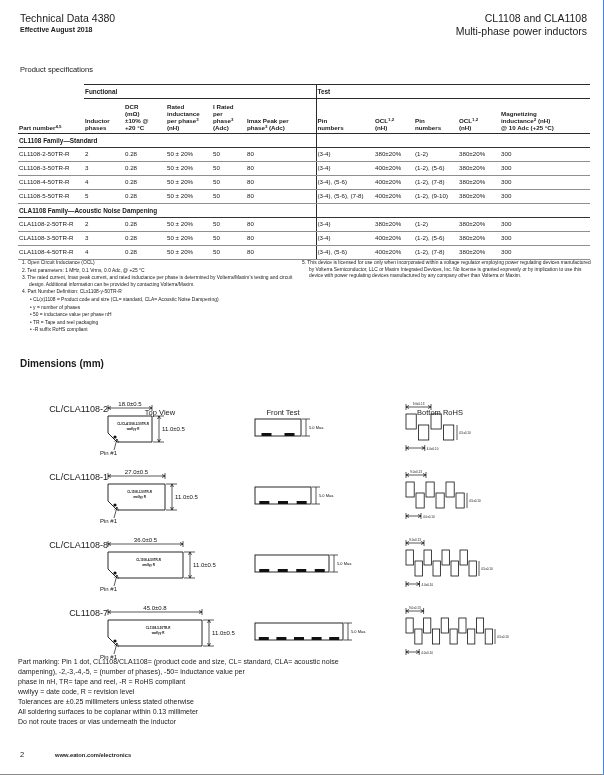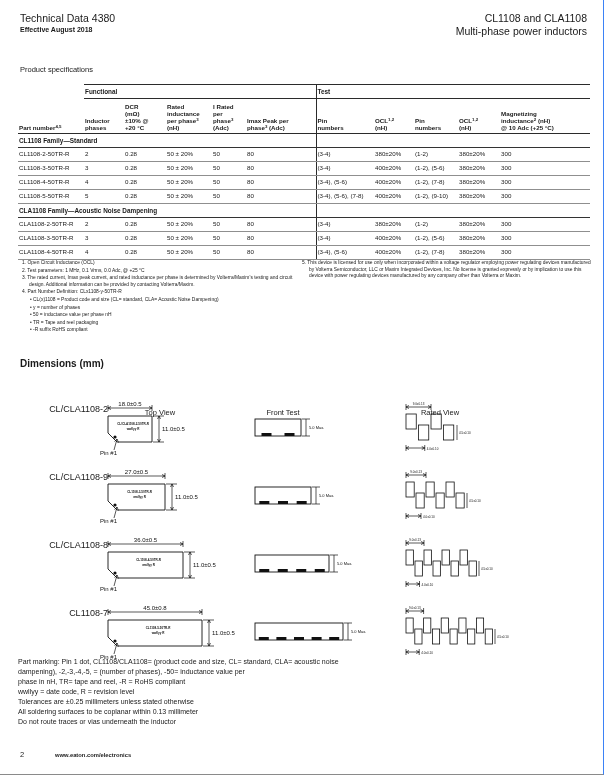--- a/index.html
+++ b/index.html
@@ -214,21 +214,21 @@
       <div class="fn-b">• TR = Tape and reel packaging</div>
       <div class="fn-b">• -R suffix RoHS compliant</div>
     </div>
   <div class="abs fn fn-right">
       <div class="fn-item">5. This device is licensed for use only when incorporated within a voltage regulator employing power regulating devices manufactured by Volterra Semiconductor, LLC or Maxim Integrated Devices, Inc. No license is granted expressly or by implication to use this device with power regulating devices manufactured by any company other than Volterra or Maxim.</div>
     </div>
 
   <div class="abs dim-title">Dimensions (mm)</div>
   <div class="abs view-hdr" style="left:110px">Top View</div>
   <div class="abs view-hdr" style="left:233px">Front Test</div>
-  <div class="abs view-hdr" style="left:390px">Rated View</div>
+  <div class="abs view-hdr" style="left:390px">Bottom RoHS</div>
 
   <div class="dim-row" style="top:392px">
     <div class="dim-label">CL/CLA1108-2</div>
     <svg class="dim-svg" style="left:96px" width="150" height="68">
         <line x1="12" y1="13" x2="12" y2="19" stroke="#111" stroke-width="0.7"></line>
         <line x1="56" y1="13" x2="56" y2="19" stroke="#111" stroke-width="0.7"></line>
         <line x1="12" y1="16" x2="56" y2="16" stroke="#111" stroke-width="0.7"></line>
         <line x1="12" y1="16" x2="15" y2="14.5" stroke="#111" stroke-width="0.7"></line>
         <line x1="12" y1="16" x2="15" y2="17.5" stroke="#111" stroke-width="0.7"></line>
         <line x1="56" y1="16" x2="53" y2="14.5" stroke="#111" stroke-width="0.7"></line>
@@ -279,21 +279,21 @@
         <line x1="32.75" y1="53" x2="32.75" y2="59" stroke="#111" stroke-width="0.7"></line>
         <line x1="14" y1="56" x2="32.75" y2="56" stroke="#111" stroke-width="0.7"></line>
         <line x1="14" y1="56" x2="17" y2="54.5" stroke="#111" stroke-width="0.7"></line>
         <line x1="14" y1="56" x2="17" y2="57.5" stroke="#111" stroke-width="0.7"></line>
         <line x1="32.75" y1="56" x2="29.75" y2="54.5" stroke="#111" stroke-width="0.7"></line>
         <line x1="32.75" y1="56" x2="29.75" y2="57.5" stroke="#111" stroke-width="0.7"></line>
         <text x="34.75" y="58" font-size="3" text-anchor="start" font-weight="normal">4.0±0.10</text>
       </svg>
   </div>
   <div class="dim-row" style="top:460px">
-    <div class="dim-label">CL/CLA1108-9</div>
+    <div class="dim-label">CL/CLA1108-1</div>
     <svg class="dim-svg" style="left:96px" width="150" height="68">
         <line x1="12" y1="13" x2="12" y2="19" stroke="#111" stroke-width="0.7"></line>
         <line x1="69" y1="13" x2="69" y2="19" stroke="#111" stroke-width="0.7"></line>
         <line x1="12" y1="16" x2="69" y2="16" stroke="#111" stroke-width="0.7"></line>
         <line x1="12" y1="16" x2="15" y2="14.5" stroke="#111" stroke-width="0.7"></line>
         <line x1="12" y1="16" x2="15" y2="17.5" stroke="#111" stroke-width="0.7"></line>
         <line x1="69" y1="16" x2="66" y2="14.5" stroke="#111" stroke-width="0.7"></line>
         <line x1="69" y1="16" x2="66" y2="17.5" stroke="#111" stroke-width="0.7"></line>
         <text x="40.5" y="14.2" font-size="6" text-anchor="middle" font-weight="normal">27.0±0.5</text>
         <path d="M 12 24 H 69 V 50 H 21 L 12 41 Z" fill="none" stroke="#111" stroke-width="0.9"></path>

